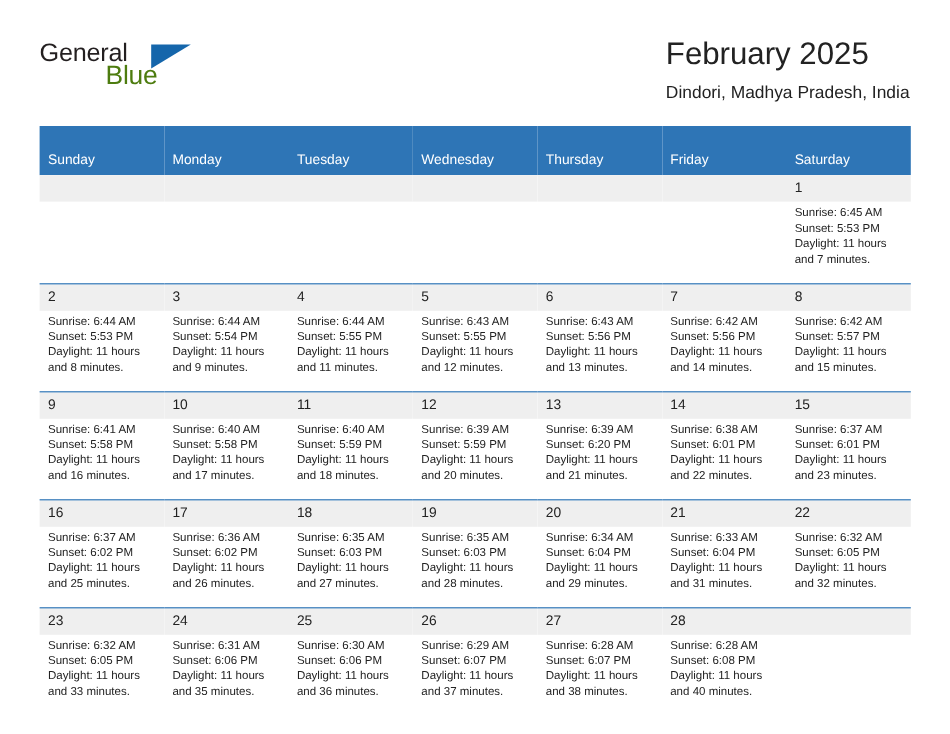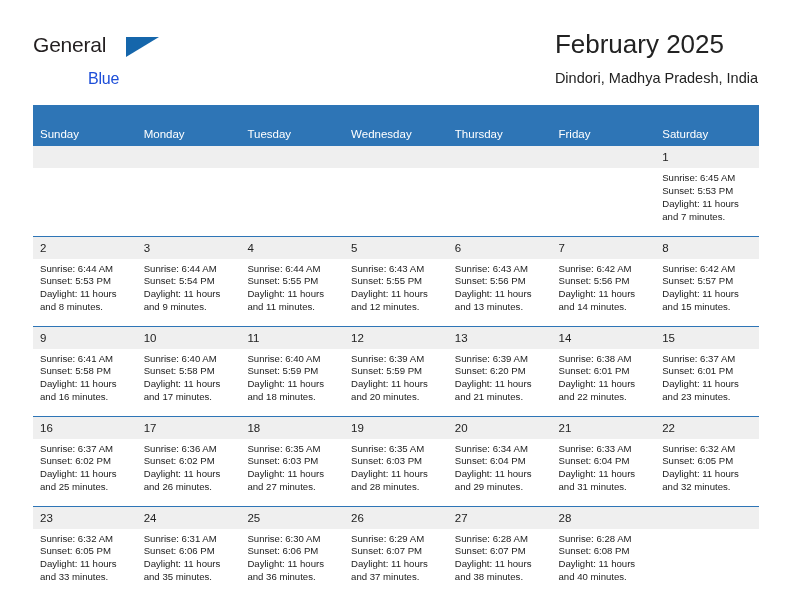--- a/index.html
+++ b/index.html
@@ -43,26 +43,25 @@
     font-size: 21px;
     line-height: 22px;
     letter-spacing: -0.2px;
     color: #231f20;
     font-family: Liberation Sans, sans-serif;
   }
   .logo-blue {
     position: absolute;
     left: 55px;
     top: 18px;
-    font-size: 16px;
+    font-size: 22px;
     line-height: 22px;
     letter-spacing: -0.2px;
-    color: #1d4ed8;
+    color: #4d7c0f;
     font-family: "Liberation Sans", sans-serif;
-    margin-top: 16px;
   }
   .logo-triangle {
     position: absolute;
     left: 93px;
     top: 3px;
     width: 0;
     height: 0;
     border-left: 33px solid #1566ab;
     border-bottom: 20px solid transparent;
   }

